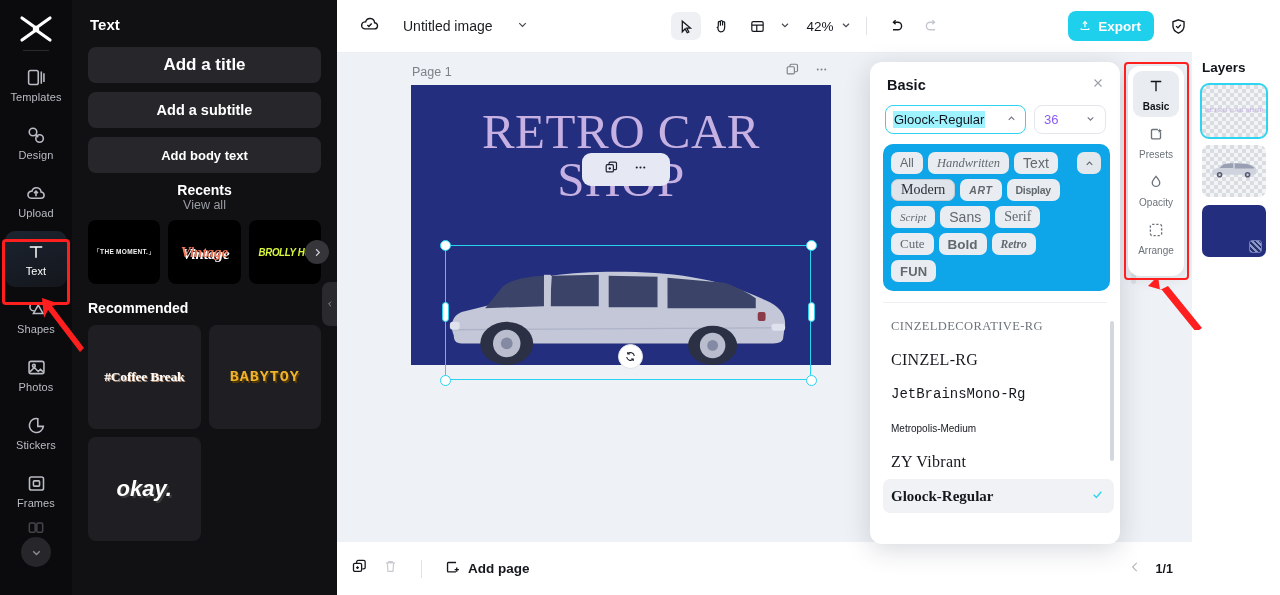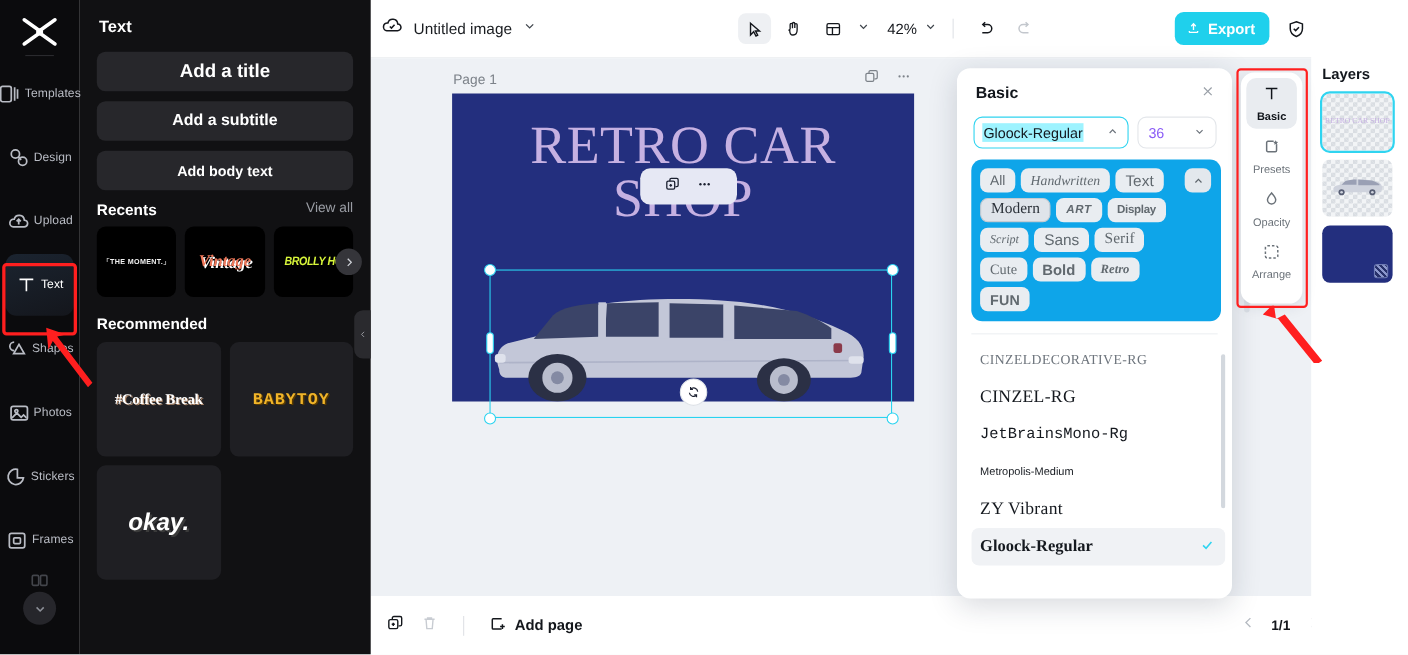--- a/index.html
+++ b/index.html
@@ -14,21 +14,21 @@
   
   .rail {
     position: absolute; left: 0; top: 0; width: 72px; height: 595px;
     background: #0b0b0d; display: flex; flex-direction: column; align-items: center;
     z-index: 12;
   }
   .rail-logo { margin-top: 12px; width: 40px; height: 34px; display:flex; align-items:center; justify-content:center; }
   .rail-div { width: 26px; height: 1px; background: #2a2a2e; margin: 4px 0 6px; }
   .rail-item {
     width: 62px; height: 56px; border-radius: 10px;
-    display: flex; flex-direction: row; align-items: center; justify-content: center;
+    display: flex; flex-direction: column; align-items: center; justify-content: center;
     gap: 3px; color: #b9bcc4; cursor: pointer; margin-bottom: 2px; position: relative;
   }
   .rail-item .lbl { font-size: 11px; letter-spacing: .1px; }
   .rail-item.active {
     background: linear-gradient(160deg,#1b2430 0%,#14161c 100%);
     color: #ffffff;
   }
   .rail-item svg { display: block; }
   .rail-collapse {
     margin-top: 4px; width: 30px; height: 30px; border-radius: 50%;
@@ -51,21 +51,21 @@
     overflow: hidden;
   }
   .panel-title { font-size: 15px; font-weight: bold; margin: 2px 0 14px 2px; }
   .big-btn {
     height: 36px; background: #27272b; border-radius: 8px; display:flex;
     align-items:center; justify-content:center; margin-bottom: 9px; cursor:pointer;
   }
   .big-btn.t1 { font-size: 17px; font-weight: bold; }
   .big-btn.t2 { font-size: 14.5px; font-weight: bold; }
   .big-btn.t3 { font-size: 13px; font-weight: bold; }
-  .sec-head { display:flex; align-items:flex-start; justify-content:space-between; margin: 9px 0 8px; }
+  .sec-head { display:flex; align-items:center; justify-content:space-between; margin: 9px 0 8px; flex-direction: column; }
   .sec-head .h { font-size: 14px; font-weight: bold; }
   .sec-head .a { font-size: 12.5px; color:#9a9da4; cursor:pointer; }
   .recents { display:flex; gap:8px; position: relative; }
   .rcard {
     width: 74px; height: 64px; background:#000000; border-radius:8px;
     display:flex; align-items:center; justify-content:center; overflow:hidden; cursor:pointer;
   }
   .rc1 { font-size: 6.5px; font-weight: bold; color:#f2f2f2; letter-spacing:.3px; }
   .rc2 { font-family:"Liberation Serif", serif; font-style: italic; font-weight: bold; font-size: 15px;
          color:#f0785a; text-shadow: 1.5px 1.5px 0 #ffffff; }
@@ -94,21 +94,21 @@
     background:#2a2a2e; border-radius: 8px 0 0 8px; z-index: 11;
     display:flex; align-items:center; justify-content:center; color:#9a9da4; cursor:pointer;
   }
 
   
   .stage { position:absolute; left:337px; top:0; width:943px; height:595px; background:#ffffff; }
   .topbar {
     position:absolute; left:0; top:0; width:943px; height:53px; background:#fff;
     border-bottom:1px solid #eceef1; display:flex; align-items:center;
   }
-  .tb-left { display:flex; align-items:center; gap:9px; padding-left:9px; }
+  .tb-left { display:flex; align-items:center; gap:23px; padding-left:22px; }
   .doc-name { font-size:14px; color:#1a1d21; }
   .tb-center { position:absolute; left:50%; transform:translateX(-50%); display:flex; align-items:center; gap:6px; }
   .tool {
     width:30px; height:28px; border-radius:7px; display:flex; align-items:center; justify-content:center;
     color:#14171c; cursor:pointer;
   }
   .tool.sel { background:#eef0f3; }
   .zoomval { font-size:13.5px; color:#14171c; margin-left:10px; }
   .vdiv { width:1px; height:18px; background:#dfe2e6; margin:0 8px; }
   .tb-right { position:absolute; right:18px; display:flex; align-items:center; gap:12px; }

